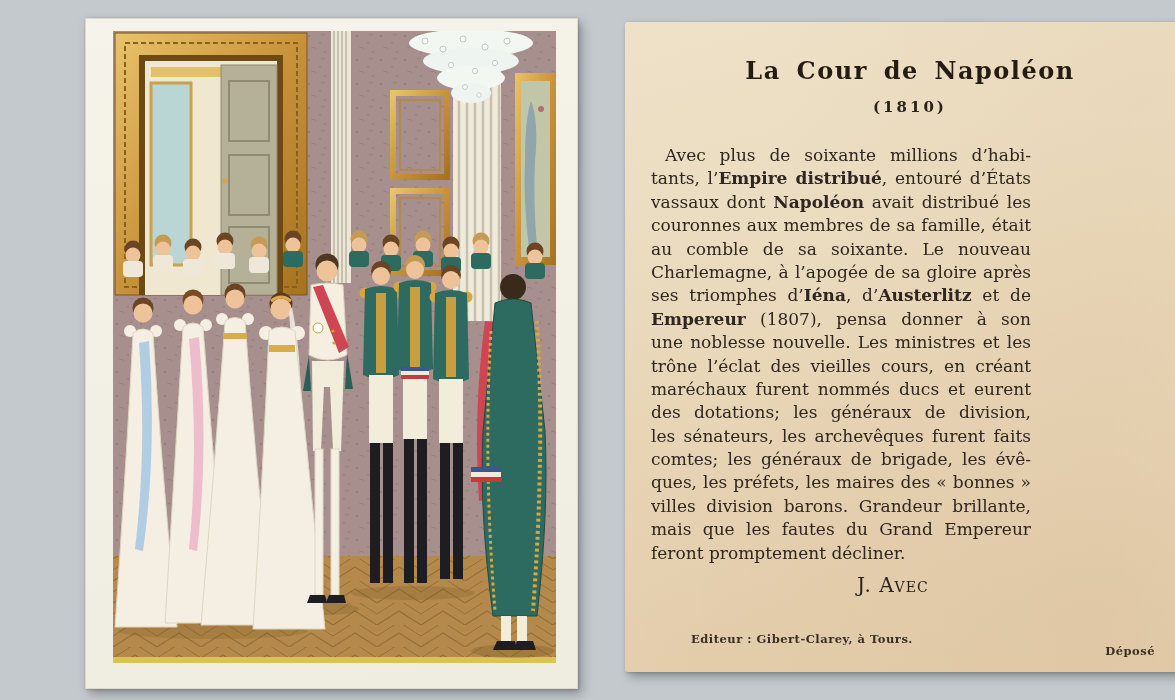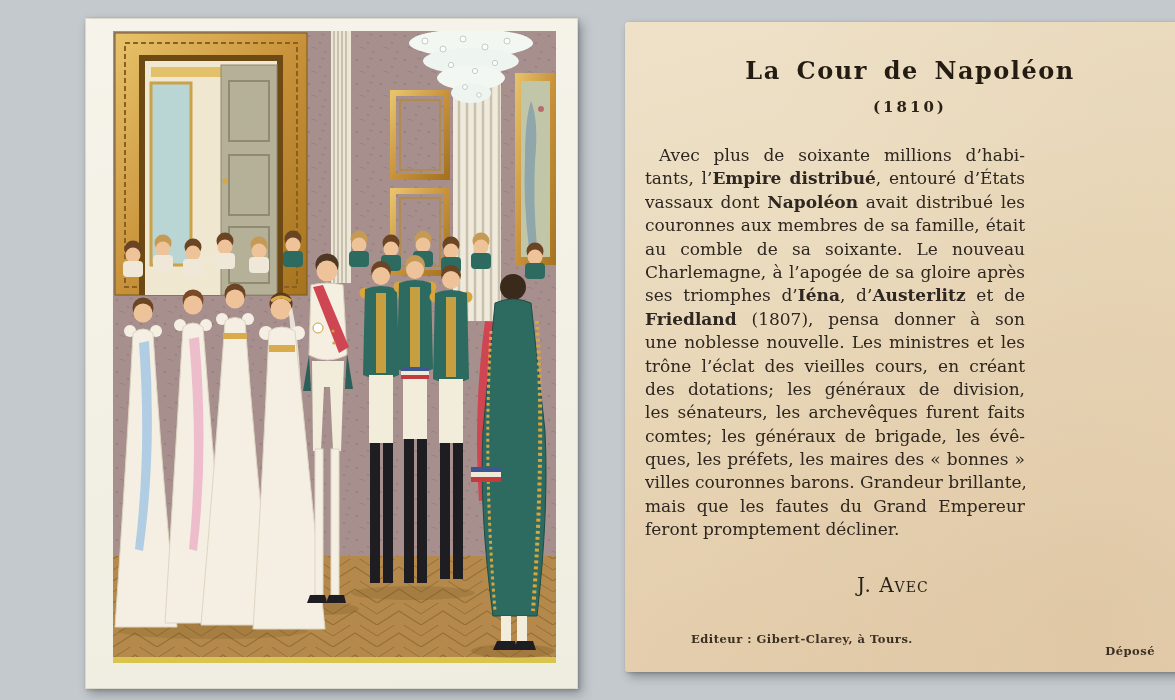--- a/index.html
+++ b/index.html
@@ -28,21 +28,21 @@
     border-radius:3px;color:var(--ink,#33291f);padding-left:28px;
   }
   .title{
     position:absolute;top:34px;left:0;right:0;text-align:center;
     font-size:24px;font-weight:bold;letter-spacing:1.5px;word-spacing:6px;color:#241c12;
   }
   .year{
     position:absolute;top:76px;left:0;right:0;text-align:center;
     font-size:15px;font-weight:bold;letter-spacing:3px;color:#2a2218;
   }
-  .text{position:absolute;left:20px;top:122px;width:380px;font-size:17px;line-height:23.4px;color:#2e2620;}
+  .text{position:absolute;left:26px;top:122px;width:380px;font-size:17px;line-height:23.4px;color:#2e2620;}
   .line{text-align:justify;text-align-last:justify;height:23.4px;overflow:hidden;white-space:nowrap;}
   .line.indent{text-indent:14px;}
   .line.nojust{text-align-last:left;}
   .line .b{font-weight:bold;}
   .sig{
     position:absolute;left:232px;top:551px;
     font-size:20px;font-variant:small-caps;letter-spacing:1px;color:#2a2218;
   }
   .foot-l{position:absolute;left:66px;top:610px;font-size:11.5px;font-weight:bold;letter-spacing:.5px;color:#3a2f22;}
   .foot-r{position:absolute;right:40px;top:622px;font-size:11.5px;font-weight:bold;letter-spacing:.5px;color:#3a2f22;}
@@ -329,28 +329,29 @@
     <div class="title">La Cour de Napoléon</div>
     <div class="year">(1810)</div>
     <div class="text">
         <div class="line indent"><span>Avec plus de soixante millions d’habi-</span></div>
         <div class="line"><span>tants, l’</span><span class="b">Empire distribué</span><span>, entouré d’États</span></div>
         <div class="line"><span>vassaux dont </span><span class="b">Napoléon</span><span> avait distribué les</span></div>
         <div class="line"><span>couronnes aux membres de sa famille, était</span></div>
         <div class="line"><span>au comble de sa soixante. Le nouveau</span></div>
         <div class="line"><span>Charlemagne, à l’apogée de sa gloire après</span></div>
         <div class="line"><span>ses triomphes d’</span><span class="b">Iéna</span><span>, d’</span><span class="b">Austerlitz</span><span> et de</span></div>
-        <div class="line"><span class="b">Friedland</span><span> (1807), pensa donner à son</span></div>
+        <div class="line"><span class="b">Empereur</span><span> (1807), pensa donner à son</span></div>
         <div class="line"><span>une noblesse nouvelle. Les ministres et les</span></div>
         <div class="line"><span>trône l’éclat des vieilles cours, en créant</span></div>
+        <div class="line"><span>maréchaux furent nommés ducs et eurent</span></div>
         <div class="line"><span>des dotations; les généraux de division,</span></div>
         <div class="line"><span>les sénateurs, les archevêques furent faits</span></div>
         <div class="line"><span>comtes; les généraux de brigade, les évê-</span></div>
         <div class="line"><span>ques, les préfets, les maires des « bonnes »</span></div>
-        <div class="line"><span>villes couronnes barons. Grandeur brillante,</span></div>
+        <div class="line"><span>villes division barons. Grandeur brillante,</span></div>
         <div class="line"><span>mais que les fautes du Grand Empereur</span></div>
         <div class="line nojust"><span>feront promptement décliner.</span></div>
       </div>
     <div class="sig">J. Avec</div>
     <div class="foot-l">Editeur : Gibert-Clarey, à Tours.</div>
     <div class="foot-r">Déposé</div>
   </div>
 
 </div>
 

